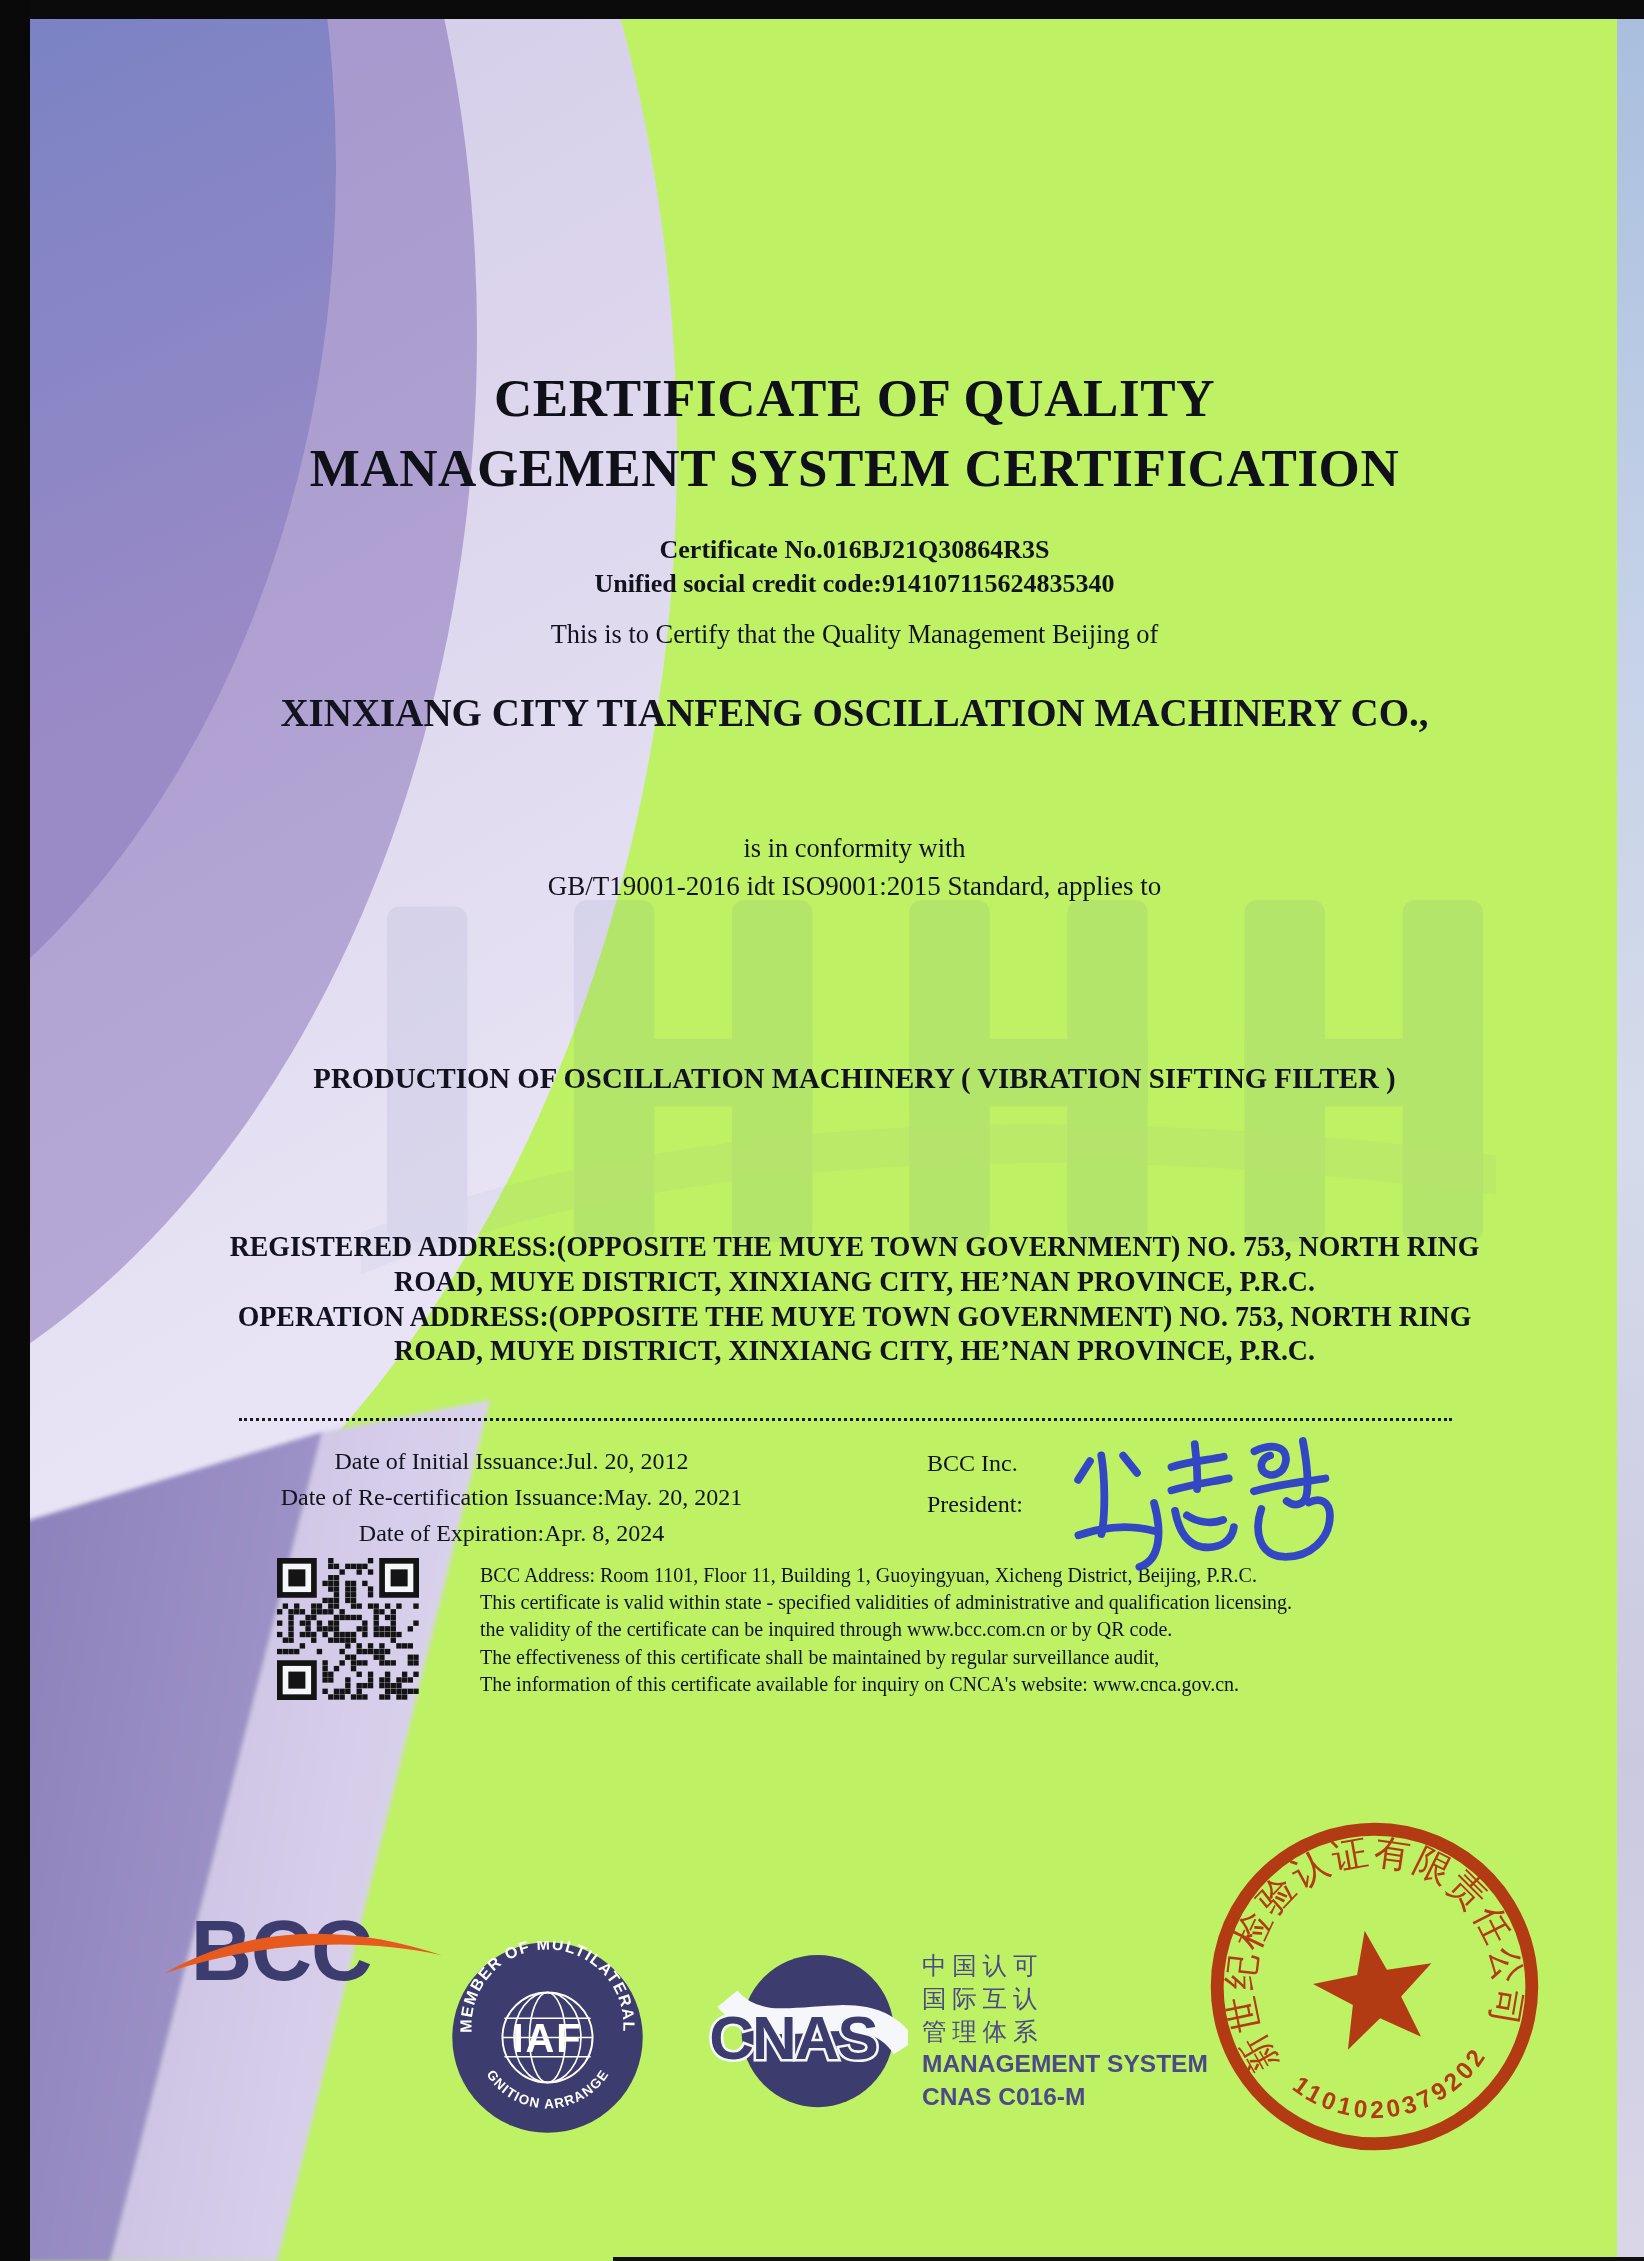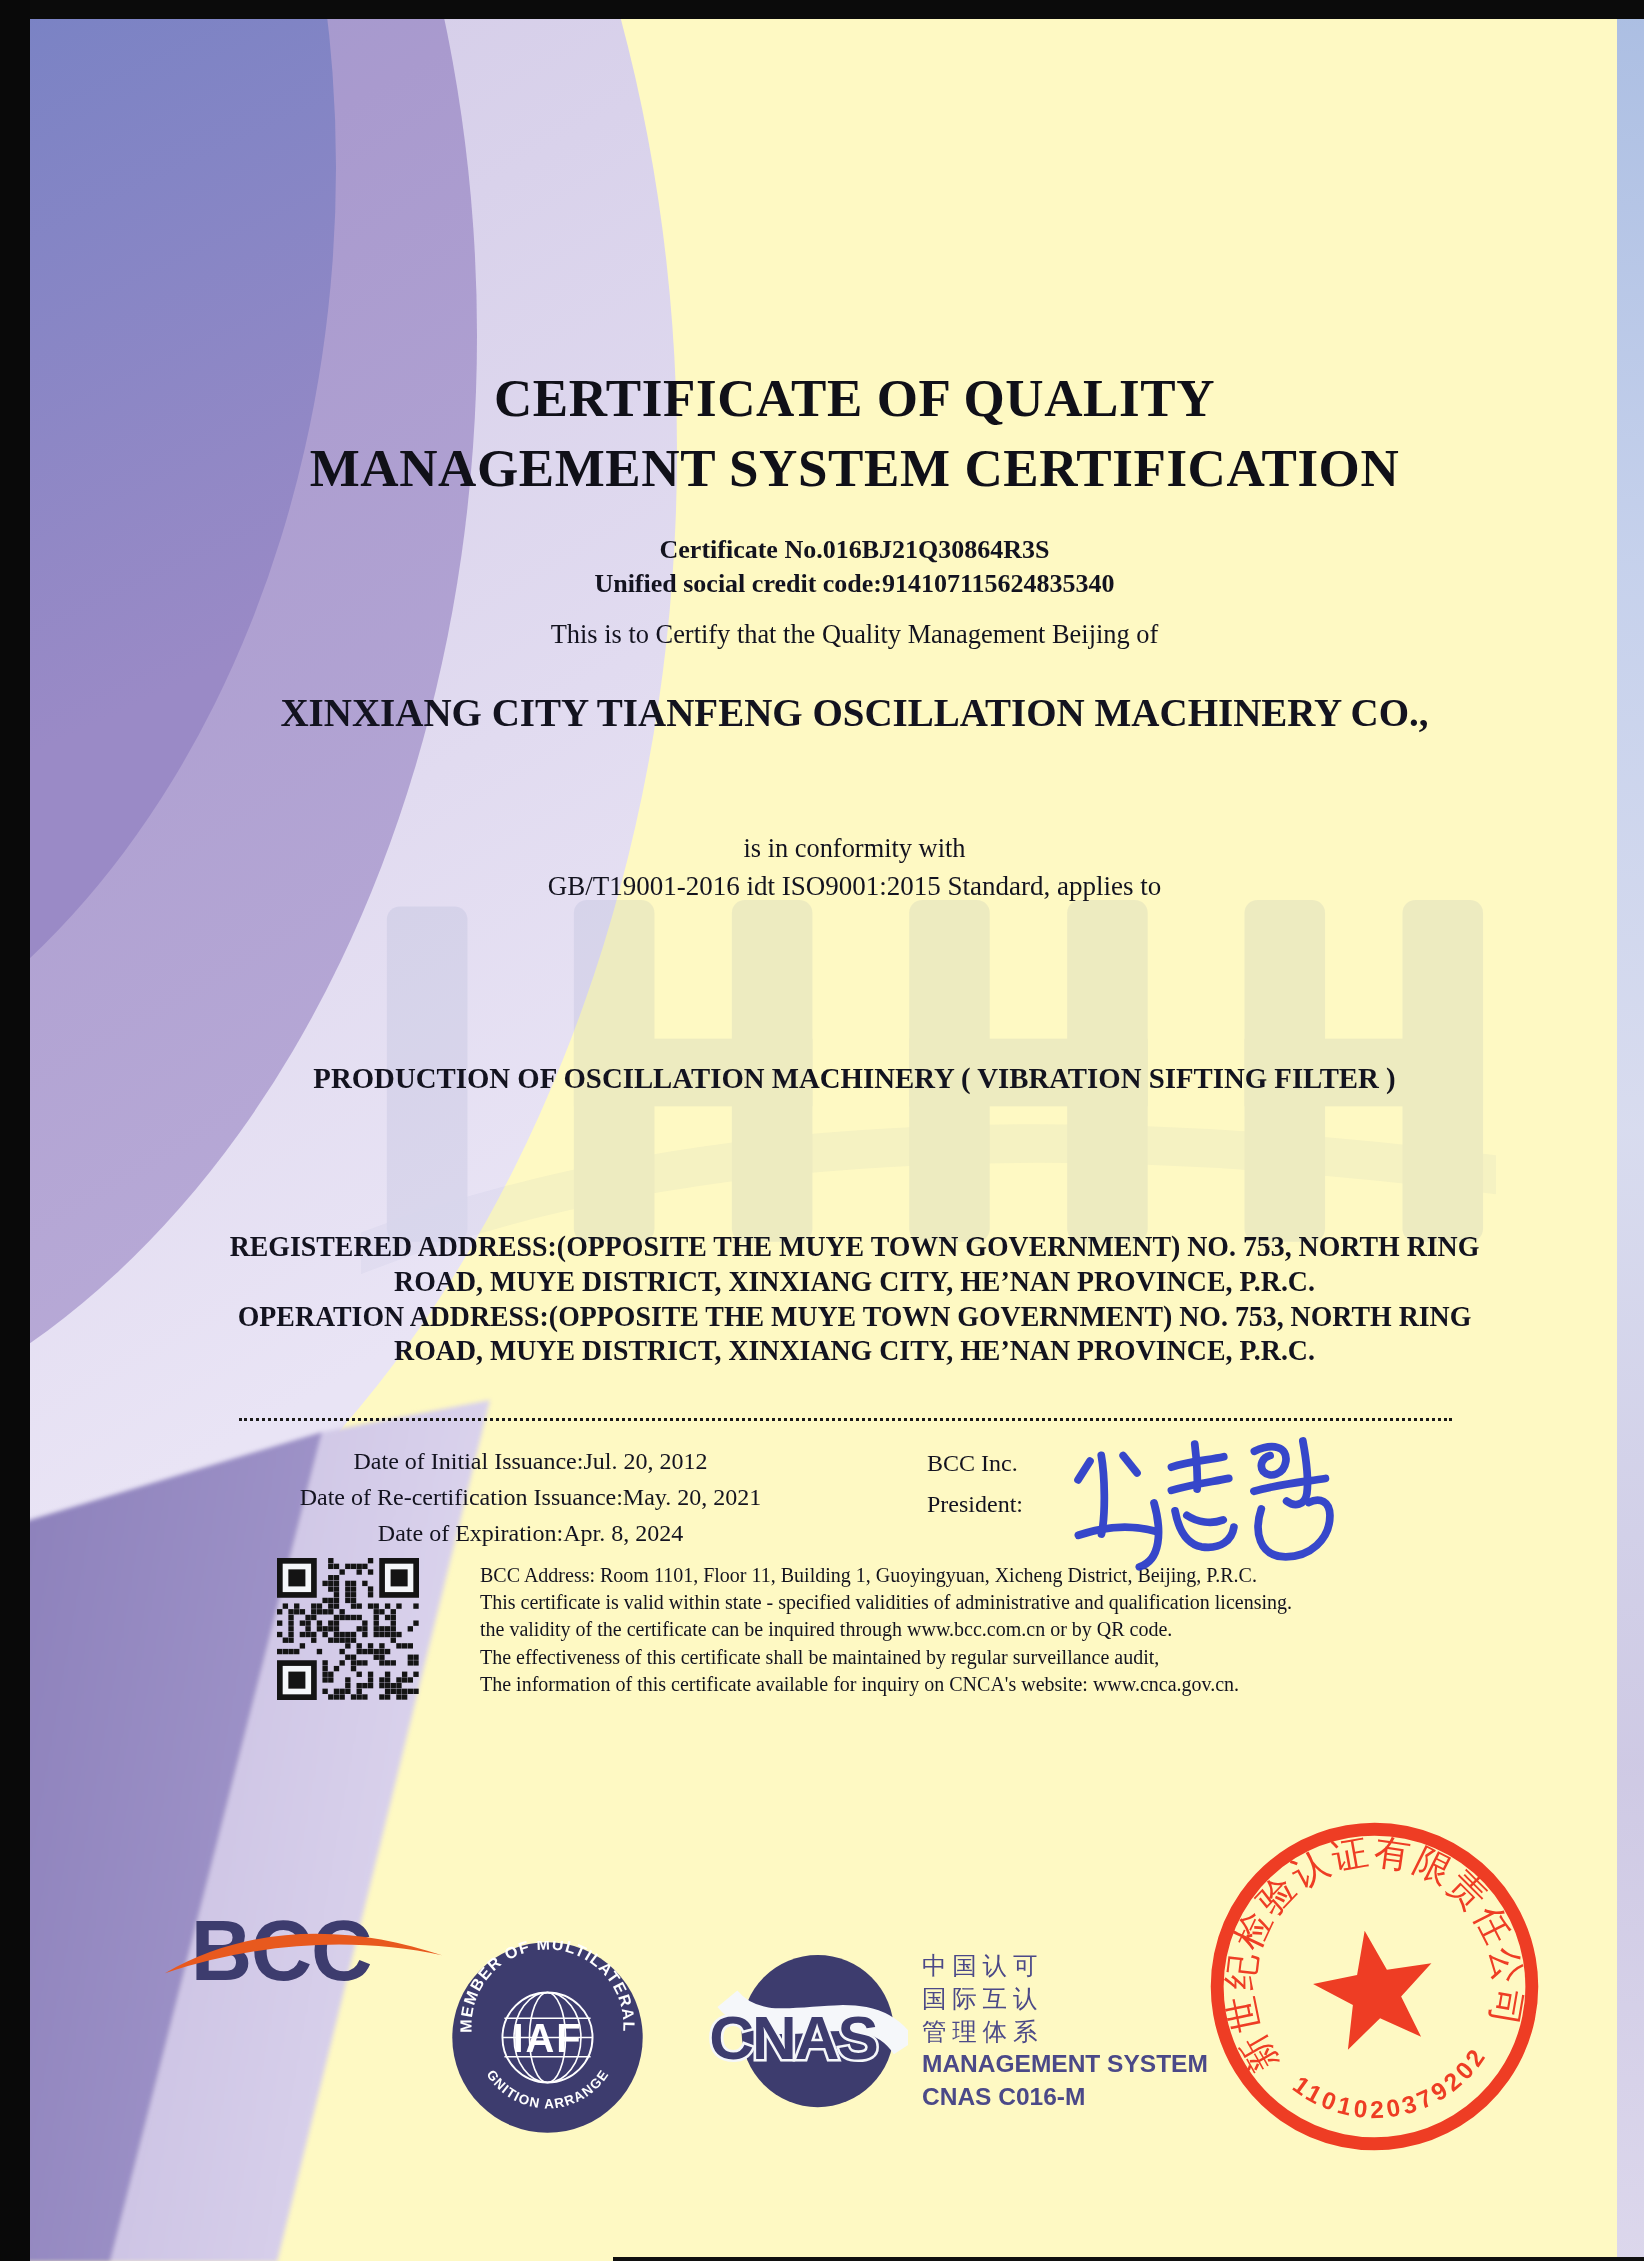--- a/index.html
+++ b/index.html
@@ -1,16 +1,16 @@
 <!DOCTYPE html>
 <html style="font-size:10.3px"><head>
 <meta charset="utf-8">
 <style>
   html,body{margin:0;padding:0;background:#dcdcdc;}
-  #page{position:relative;width:1645px;height:2261px;background:#fef9c3;overflow:hidden;
+  #page{position:relative;width:1645px;height:2261px;background:#bef264;overflow:hidden;
         font-family:"Liberation Serif", serif;color:#13131f;}
   
   .edge-top{position:absolute;top:0;left:0;width:100%;height:19.3px;background:#0b0b0b;z-index:40;}
   .edge-left{position:absolute;top:0;left:0;width:30px;height:100%;background:#090909;z-index:40;}
   .edge-bottom{position:absolute;bottom:0;left:613px;right:0;height:4.5px;background:#101010;z-index:40;}
   .edge-right{position:absolute;top:0;right:0;width:28px;height:100%;z-index:5;opacity:.95;
       background:linear-gradient(180deg,#a7bbe4 0%,#c3cfee 25%,#d6daf1 50%,#ccc7e6 78%,#dad5ee 100%);}
   
   .arc{position:absolute;border-radius:50%;}
   .arc1{left:-1258px;top:-838px;width:1935px;height:2580px;
@@ -28,21 +28,21 @@
   .watermark{position:absolute;left:361px;top:900px;opacity:.10;z-index:1;}
   
   .center-text{position:absolute;left:71px;width:1567px;text-align:center;z-index:10;}
   .title{font-size:53px;font-weight:700;line-height:1.32;letter-spacing:0.6px;color:#101018;}
   .certline{font-size:26px;font-weight:700;line-height:1.25;}
   .plain{font-size:26.4px;}
   .company{font-size:39px;font-weight:700;line-height:1.3;}
   .scope{font-size:30px;font-weight:700;transform:scaleX(.96);}
   .addr{font-size:29px;font-weight:700;line-height:1.2;transform:scaleX(.96);}
   .separator{position:absolute;left:239px;top:1418px;width:1213px;border-top:3.2px dotted #1b1b1b;z-index:10;}
-  .dates{position:absolute;left:208px;top:1443px;width:645px;text-align:center;
+  .dates{position:absolute;left:189px;top:1443px;width:645px;text-align:center;
          font-size:24px;line-height:1.5;z-index:10;}
   .issuer{position:absolute;left:927px;top:1443px;font-size:24px;line-height:1.72;z-index:10;}
   .fineprint{position:absolute;left:480px;top:1562px;width:955px;font-size:20px;line-height:1.36;z-index:10;}
   .signature{position:absolute;left:1064px;top:1431px;z-index:12;transform:rotate(-3deg);}
   .qr{position:absolute;left:277px;top:1558px;width:142px;height:142px;z-index:11;}
   
   .bcc-logo{position:absolute;left:165px;top:1901px;z-index:11;}
   .iaf-logo{position:absolute;left:451px;top:1941px;z-index:11;}
   .cnas-logo{position:absolute;left:708px;top:1944px;z-index:11;}
   .accred{position:absolute;left:922px;top:1949px;z-index:11;color:#4b4988;}

